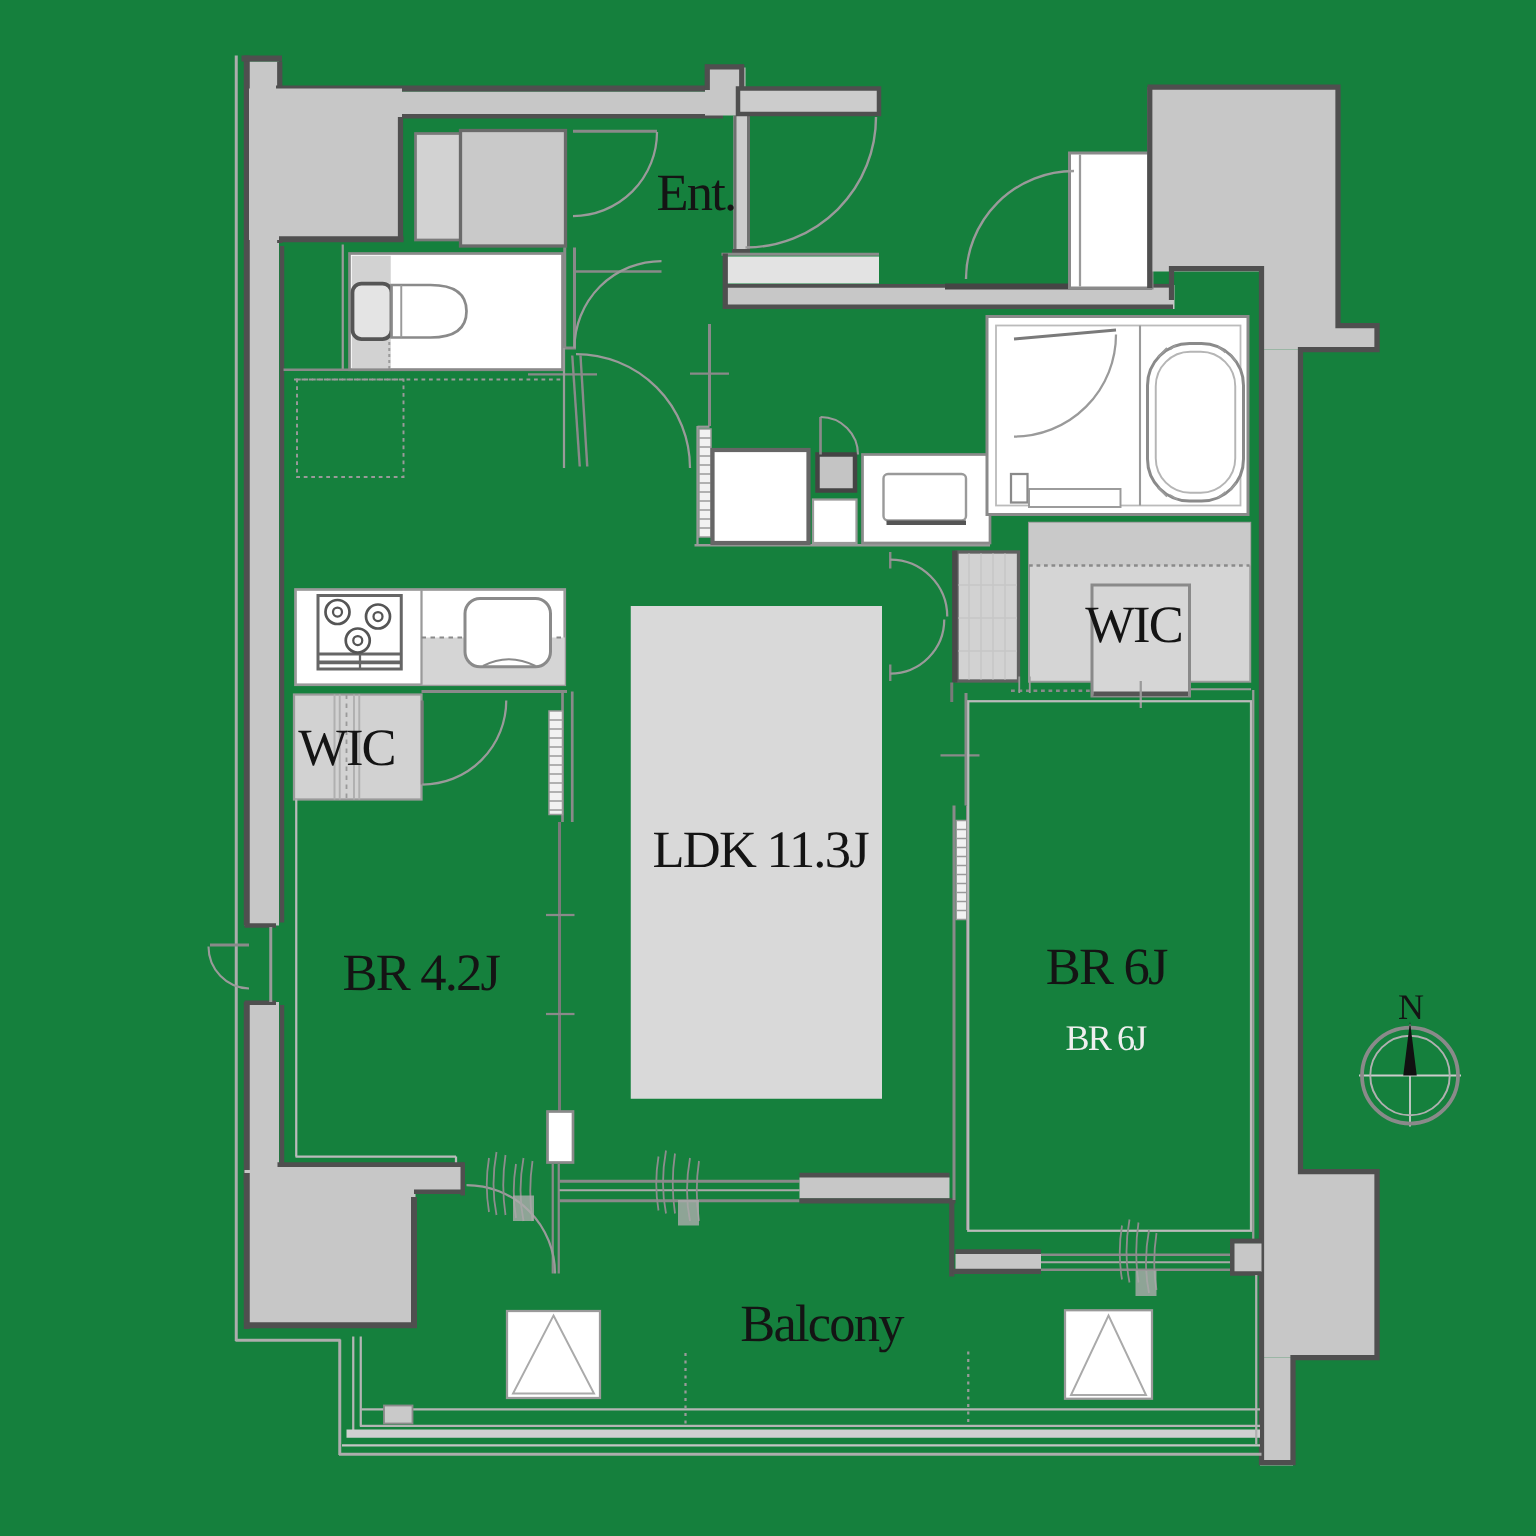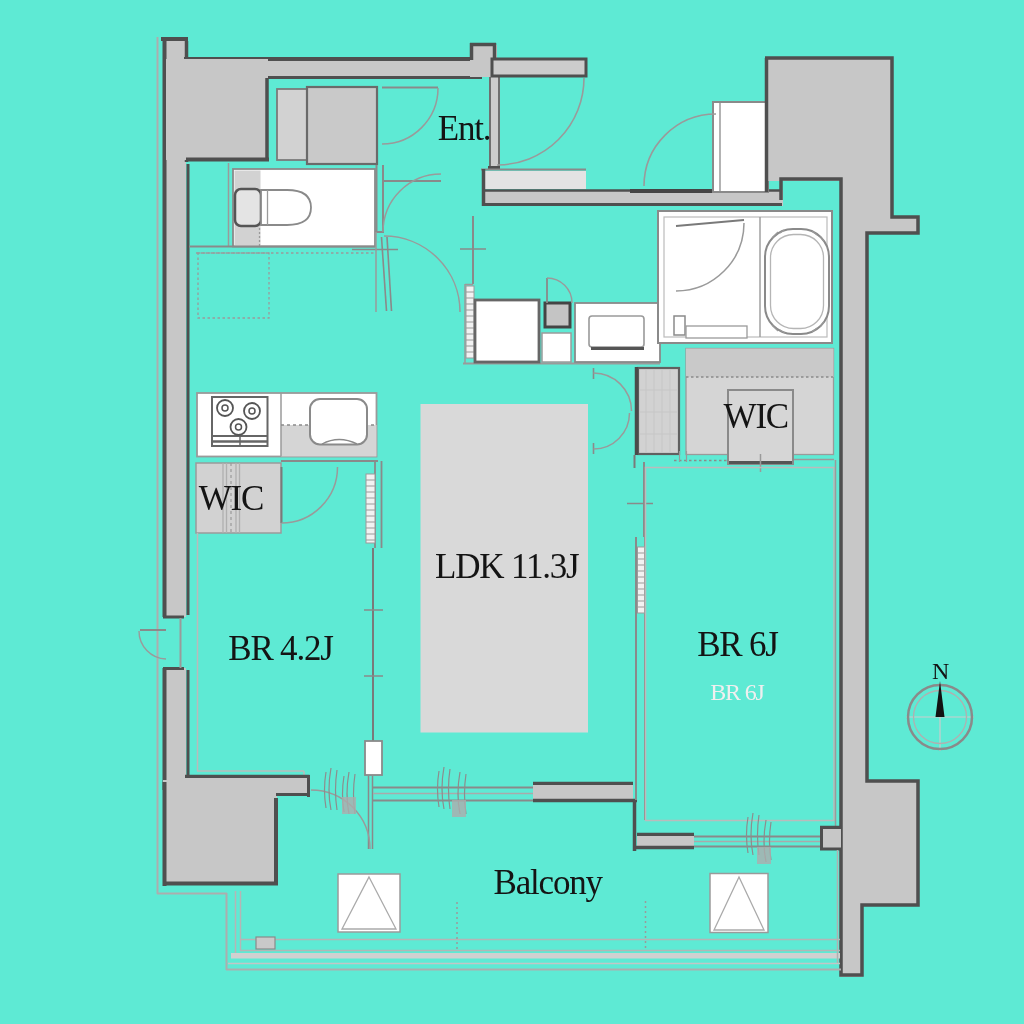--- a/index.html
+++ b/index.html
@@ -1,16 +1,16 @@
 <!DOCTYPE html>
 <html><head>
 <meta charset="utf-8">
 <style>
   html,body{margin:0;padding:0;background:#fff;}
-  .page{position:relative;width:1024px;height:1024px;background:#5eead4;overflow:hidden;}
+  .page{position:relative;width:1024px;height:1024px;background:#15803d;overflow:hidden;}
   svg{position:absolute;left:0;top:0;filter:blur(0.38px);}
   text{font-family:"Liberation Serif",serif;fill:#141414;letter-spacing:-1.2px;}
 </style>
 </head>
 <body>
 <div class="page">
 <svg width="1024" height="1024" viewBox="0 0 1024 1024">
 
 <g>
         <line x1="157.5" y1="37" x2="157.5" y2="894" stroke="#adadad" stroke-width="2"></line>

